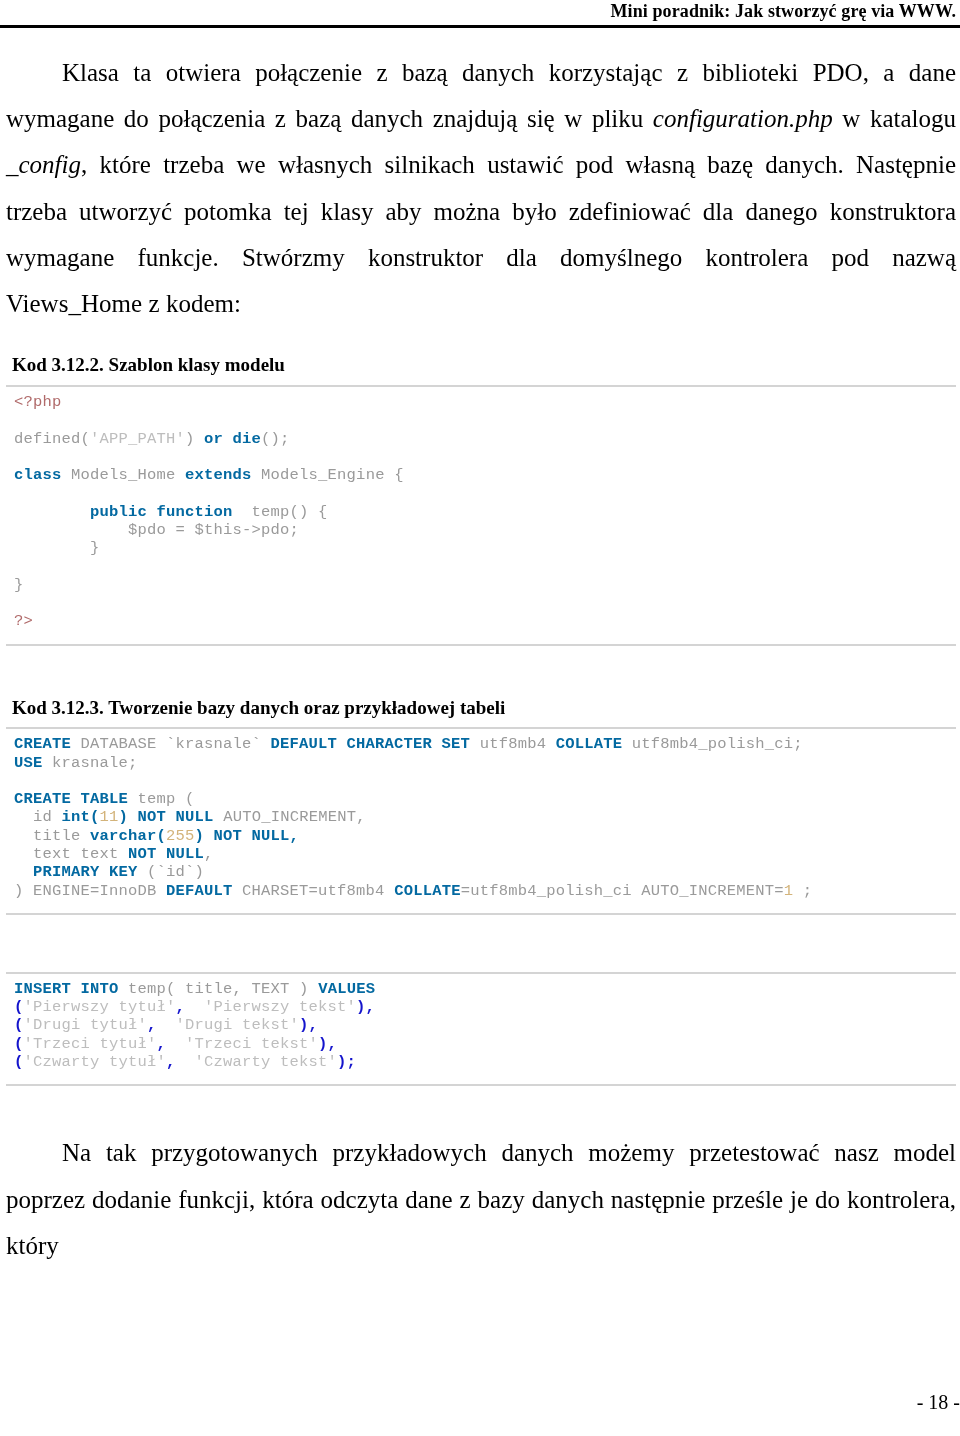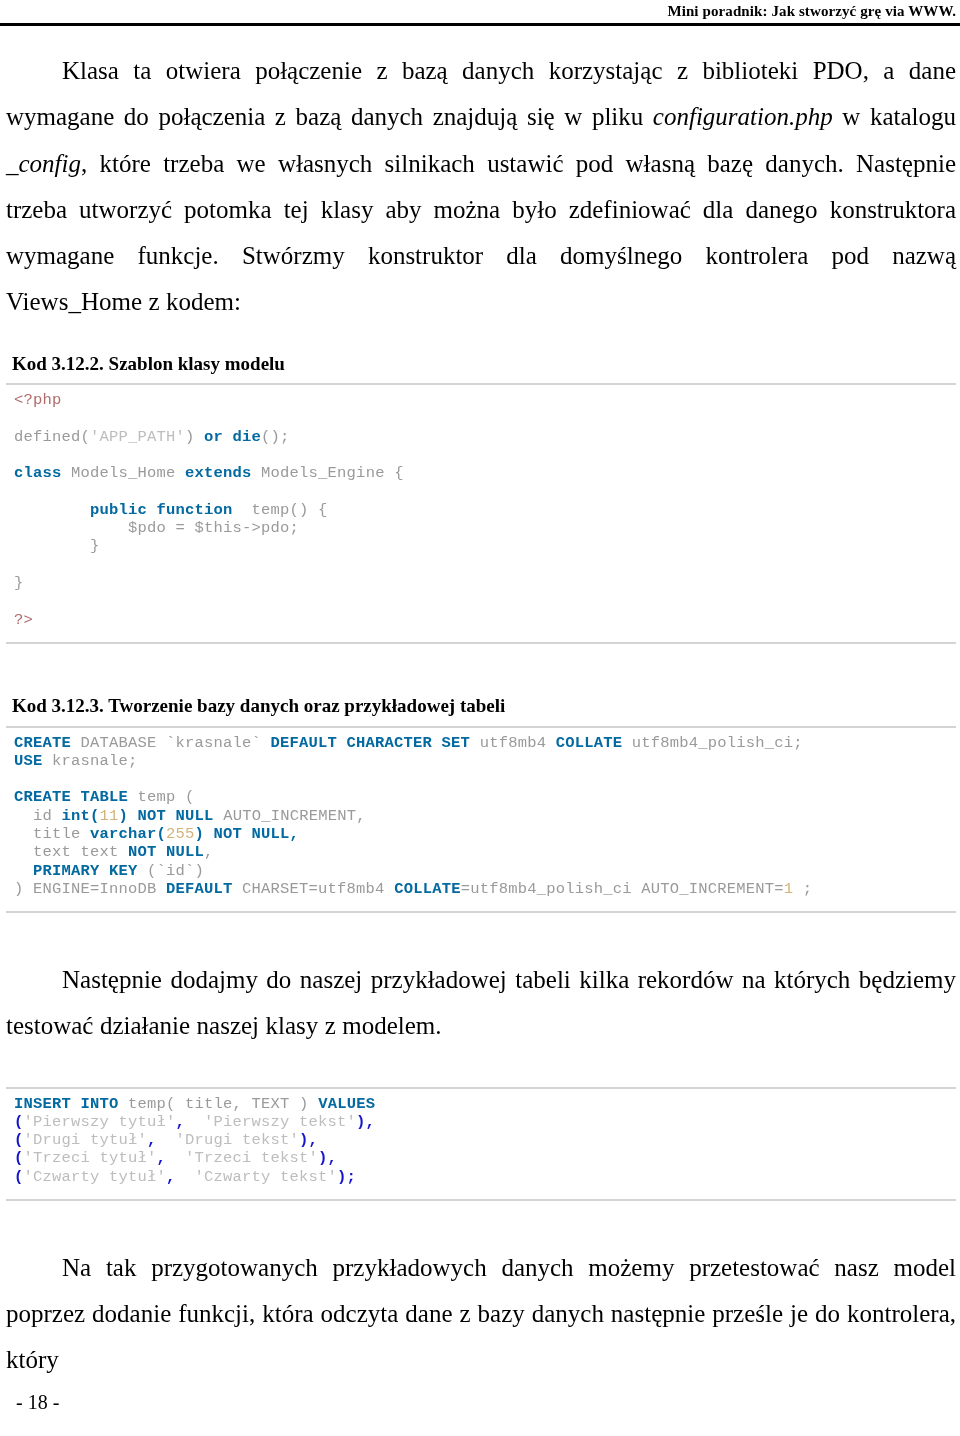--- a/index.html
+++ b/index.html
@@ -24,21 +24,21 @@
   }
 
   
   .page-header {
     padding: 2px 4px 0 0;
     text-align: right;
   }
   .page-header .hdr-text {
     font-family: "Liberation Serif", "DejaVu Serif", serif;
     font-weight: bold;
-    font-size: 15px;
+    font-size: 18px;
     letter-spacing: 0.1px;
     line-height: 1.1;
     display: inline-block;
   }
   .header-rule {
     height: 0;
     border-top: 3px solid #000000;
     margin: 3px 0 0 0;
     width: 100%;
   }
@@ -93,21 +93,21 @@
   .num { color: #d3b37a; }                       
   .pl  { color: #9a9a9a; }                       
   .pun { color: #1414cc; font-weight: bold; }    
 
   
   .page-number {
     position: absolute;
     left: 16px;
     right: 0;
     bottom: 22px;
-    text-align: left;
+    text-align: right;
     font-size: 20px;
     font-family: "Liberation Serif", "DejaVu Serif", serif;
   }
   .sp-20 { height: 20px; }
   .sp-26 { height: 26px; }
   .sp-30 { height: 30px; }
 </style>
 </head>
 <body>
 
@@ -158,21 +158,20 @@
   <span class="pl">id</span> <span class="k">int(</span><span class="num">11</span><span class="k">)</span> <span class="k">NOT NULL</span> <span class="pl">AUTO_INCREMENT,</span>
   <span class="pl">title</span> <span class="k">varchar(</span><span class="num">255</span><span class="k">)</span> <span class="k">NOT NULL,</span>
   <span class="pl">text text</span> <span class="k">NOT NULL</span><span class="pl">,</span>
   <span class="k">PRIMARY KEY</span> <span class="pl">(`id`)</span>
 <span class="pl">) ENGINE=InnoDB</span> <span class="k">DEFAULT</span> <span class="pl">CHARSET=utf8mb4</span> <span class="k">COLLATE</span><span class="pl">=utf8mb4_polish_ci AUTO_INCREMENT=</span><span class="num">1</span> <span class="pl">;</span></pre>
       <div class="code-rule"></div>
     </div>
 
     <div class="sp-20"></div>
 
-    <p class="body after-code">Następnie dodajmy do naszej przykładowej tabeli kilka rekordów na których będziemy testować działanie naszej klasy z modelem.</p>
 
     <div class="sp-30"></div>
 
     <div class="codeblock-wrap">
       <div class="code-rule"></div>
       <pre class="code"><span class="k">INSERT INTO</span> <span class="pl">temp(</span> <span class="pl">title, TEXT </span><span class="pl">)</span> <span class="k">VALUES</span>
 <span class="pun">(</span><span class="str">'Pierwszy tytuł'</span><span class="pun">,</span>  <span class="str">'Pierwszy tekst'</span><span class="pun">),</span>
 <span class="pun">(</span><span class="str">'Drugi tytuł'</span><span class="pun">,</span>  <span class="str">'Drugi tekst'</span><span class="pun">),</span>
 <span class="pun">(</span><span class="str">'Trzeci tytuł'</span><span class="pun">,</span>  <span class="str">'Trzeci tekst'</span><span class="pun">),</span>
 <span class="pun">(</span><span class="str">'Czwarty tytuł'</span><span class="pun">,</span>  <span class="str">'Czwarty tekst'</span><span class="pun">);</span></pre>

